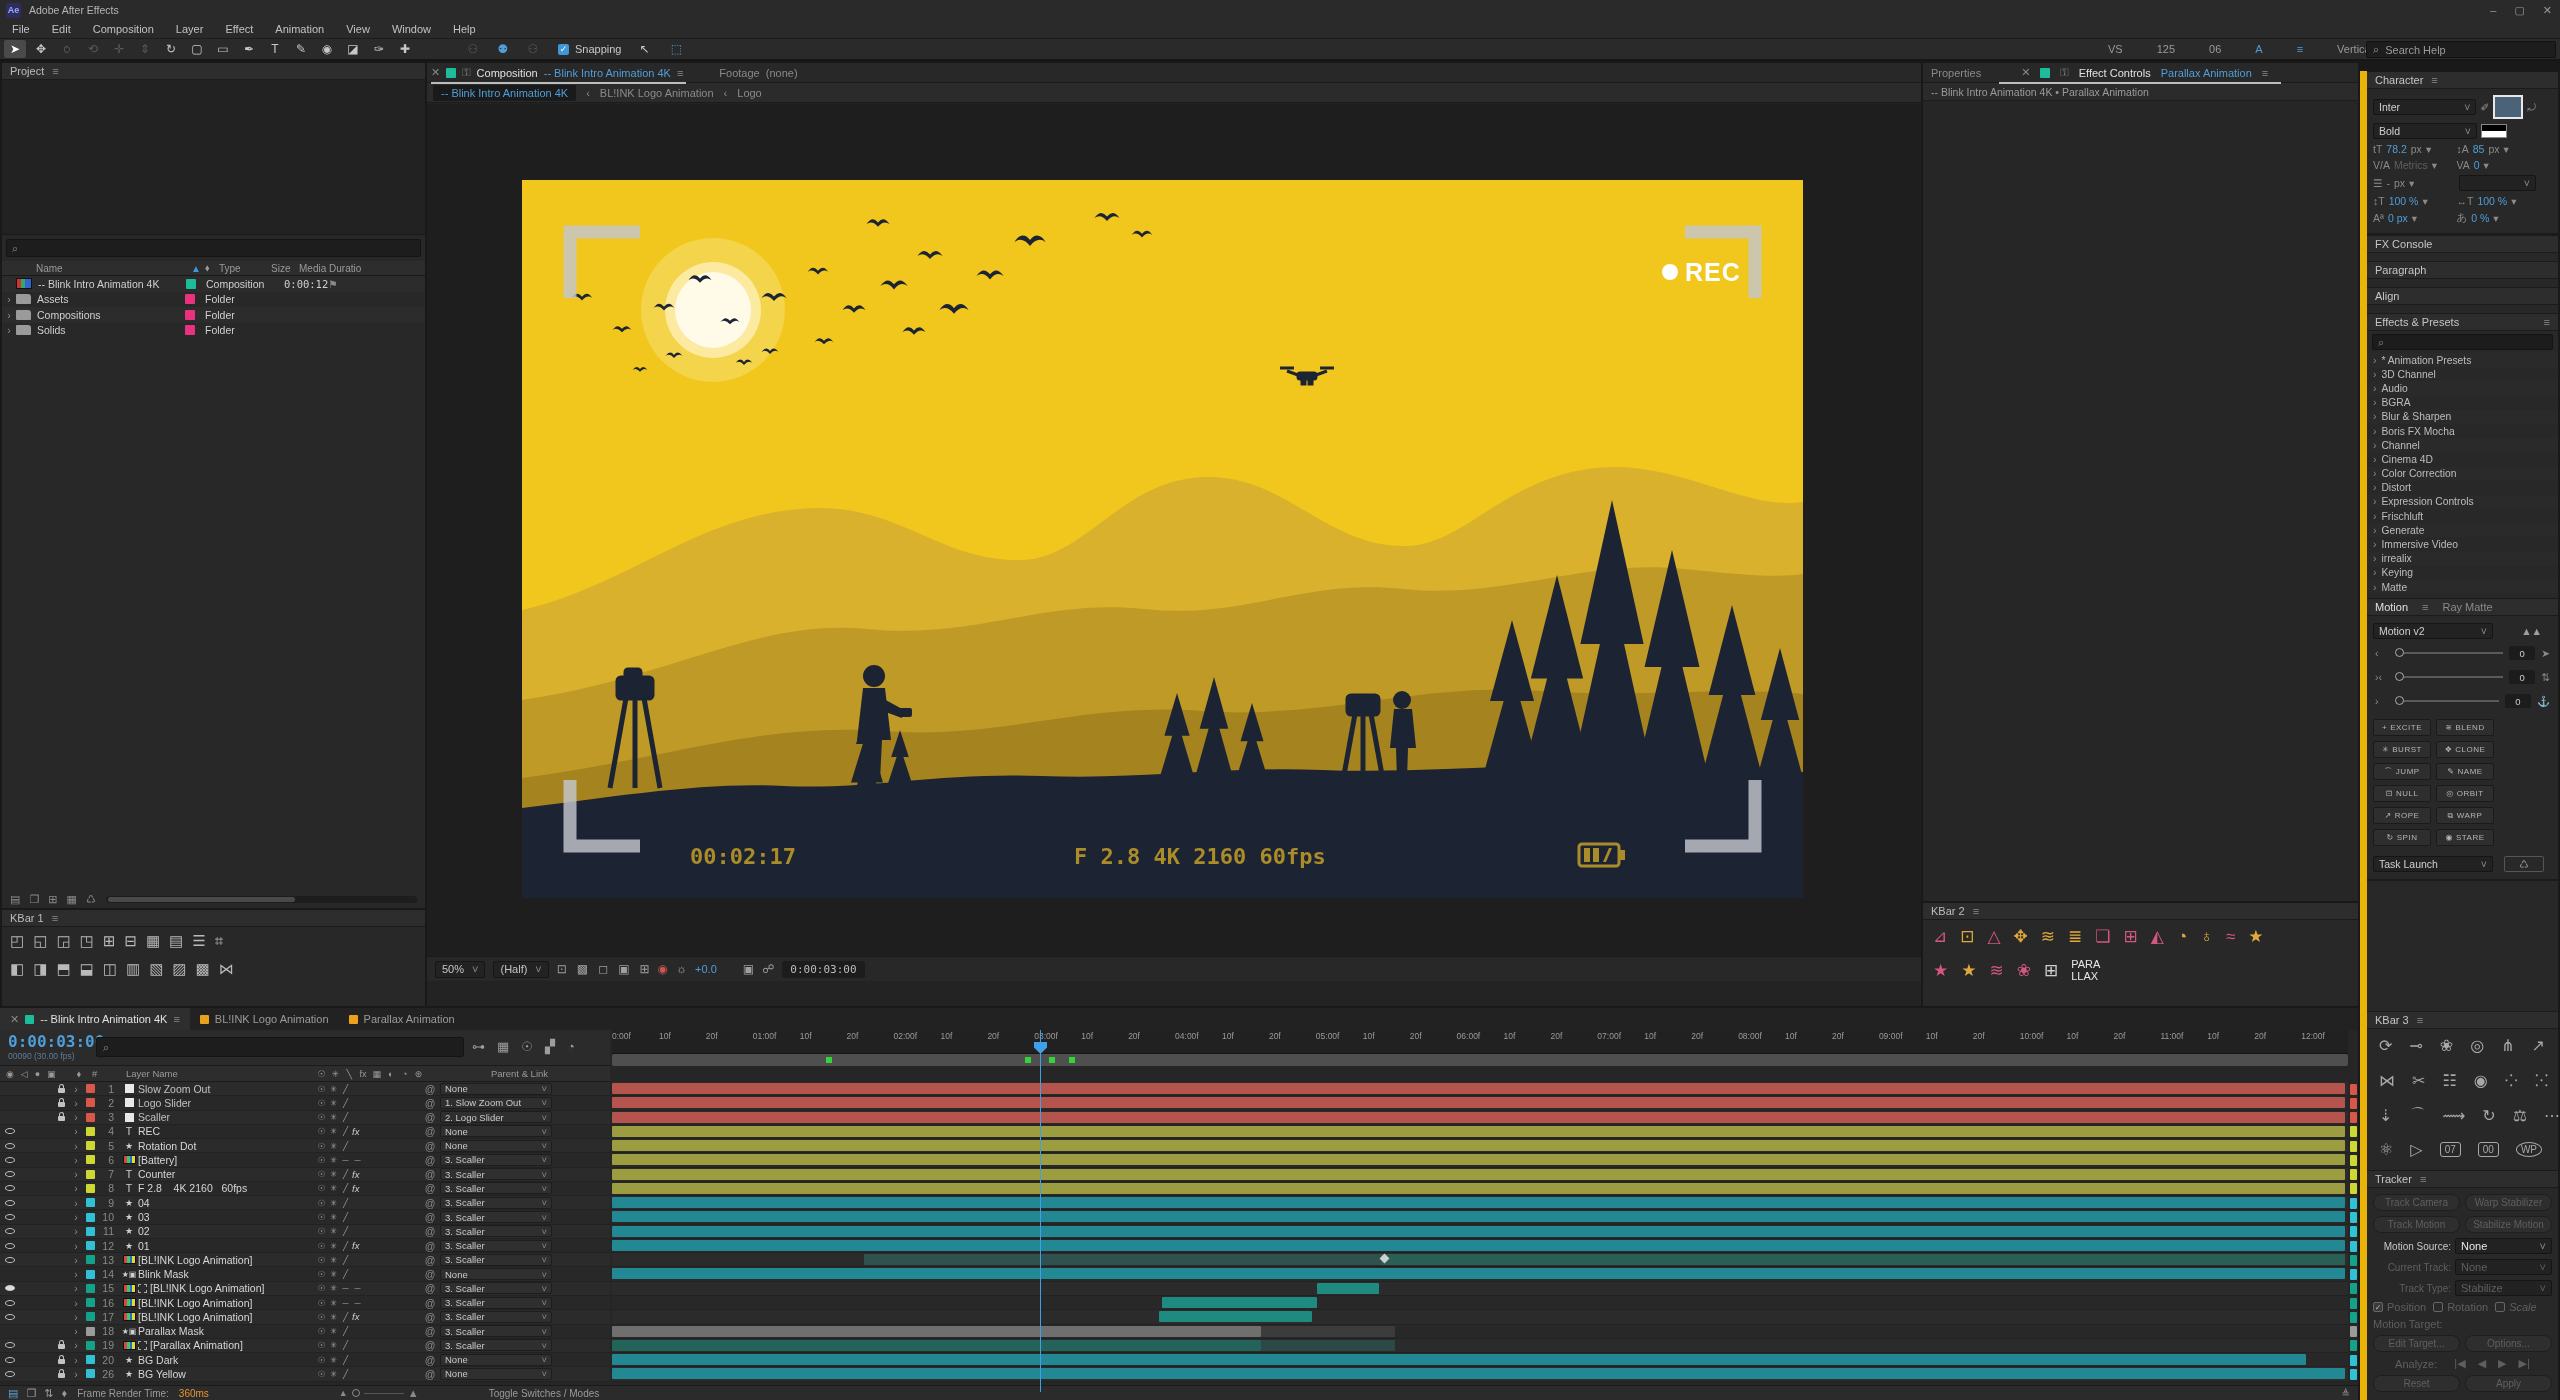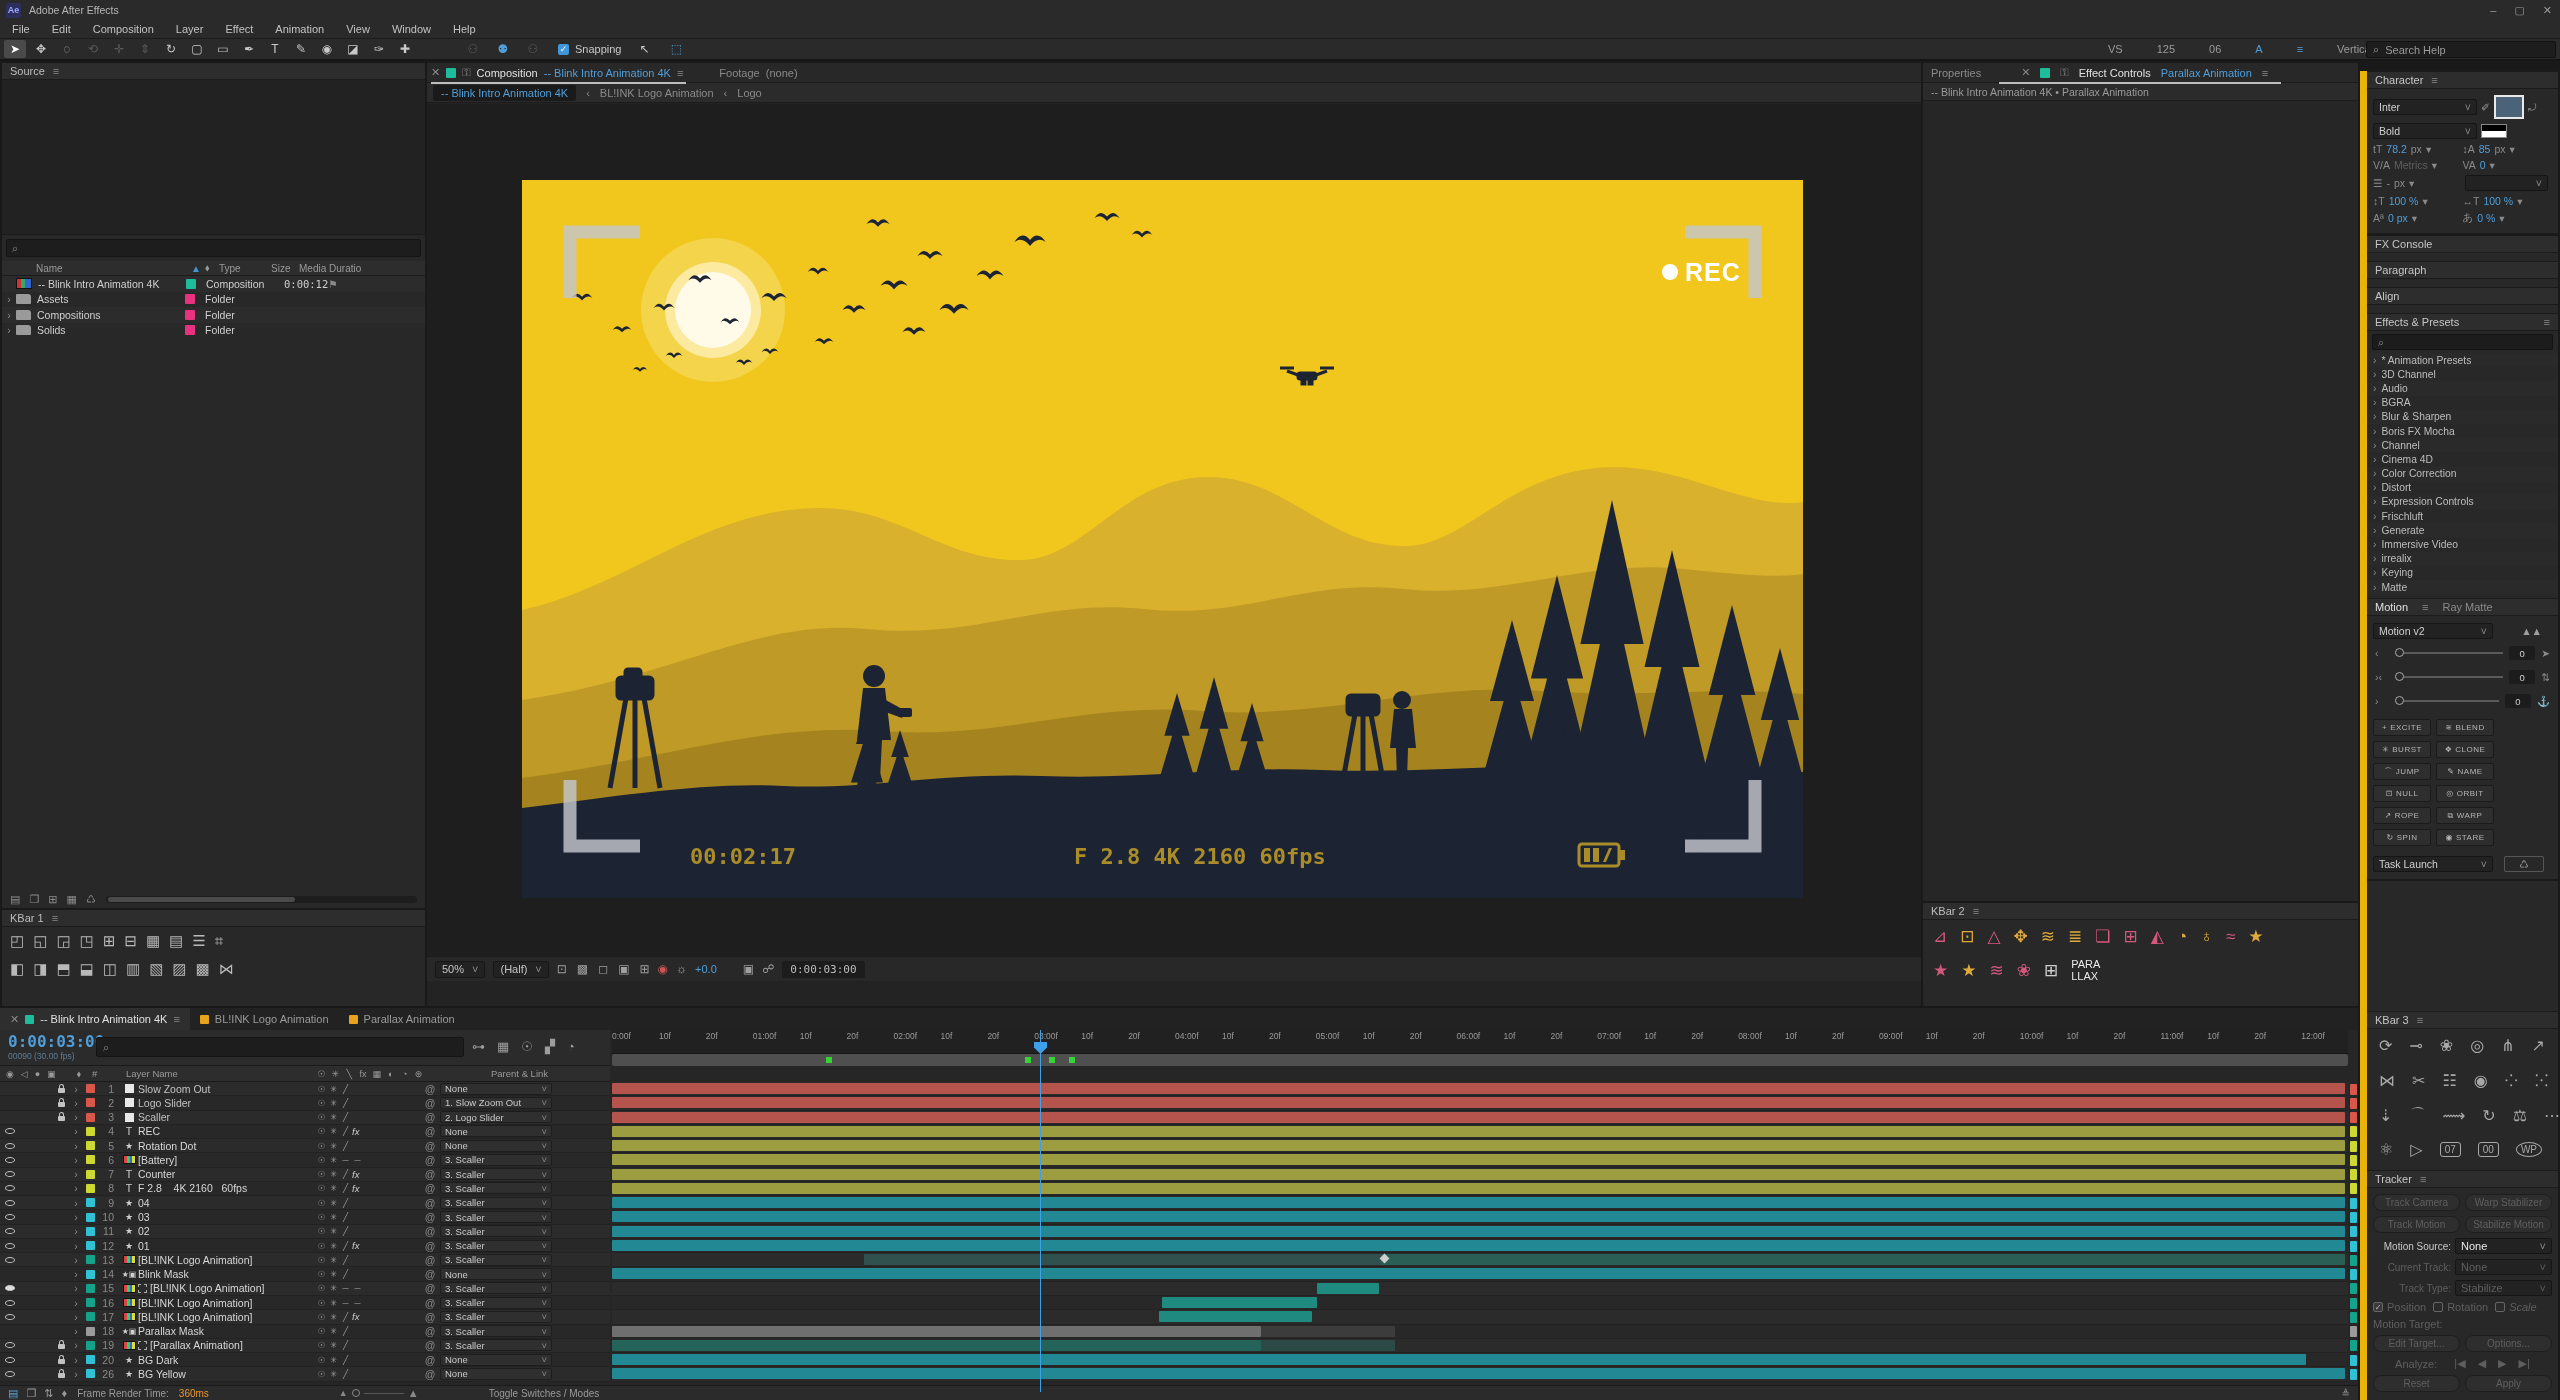--- a/index.html
+++ b/index.html
@@ -193,21 +193,21 @@
       <span>»</span>
     </div>
     <div id="help-search">
       <span>⌕</span>
       <span>Search Help</span>
     </div>
   </div>
 
   <div id="project" class="panel">
     <div class="kb-head">
-      <span>Source</span>
+      <span>Project</span>
       <span class="dim">≡</span>
     </div>
     <div id="project-preview"></div>
     <div id="project-search">
         <span>⌕</span>
       </div>
     <div id="project-cols" class="row">
       <span style="margin-left:34px;flex:0 0 155px;">Name</span>
       <span style="color:#3f96d8;flex:0 0 14px;">▲</span>
       <span style="flex:0 0 14px;">⬧</span>
@@ -549,21 +549,21 @@
 LLAX</span>
       </div>
   </div>
 
   <div id="rightcol" class="panel">
 
     <div class="rc-head">
         <span>Character</span>
         <span class="dim">≡</span>
       </div>
-    <div style="position:relative;padding:4px 4px 6px 0;border-bottom:2px solid #1b1b1b;">
+    <div style="position:relative;padding:4px 16px 6px 0;border-bottom:2px solid #1b1b1b;">
       <div class="rc-row">
         <div class="rc-dd" style="max-width:104px;">
             <span>Inter</span>
             <span class="dim">˅</span>
           </div>
         <span class="icon">✐</span>
         <span style="width:30px;height:24px;background:#4a6379;border:2px solid #e8e8e8;display:inline-block;"></span>
         <span class="dim">⤾</span>
       </div>
       <div class="rc-row">

